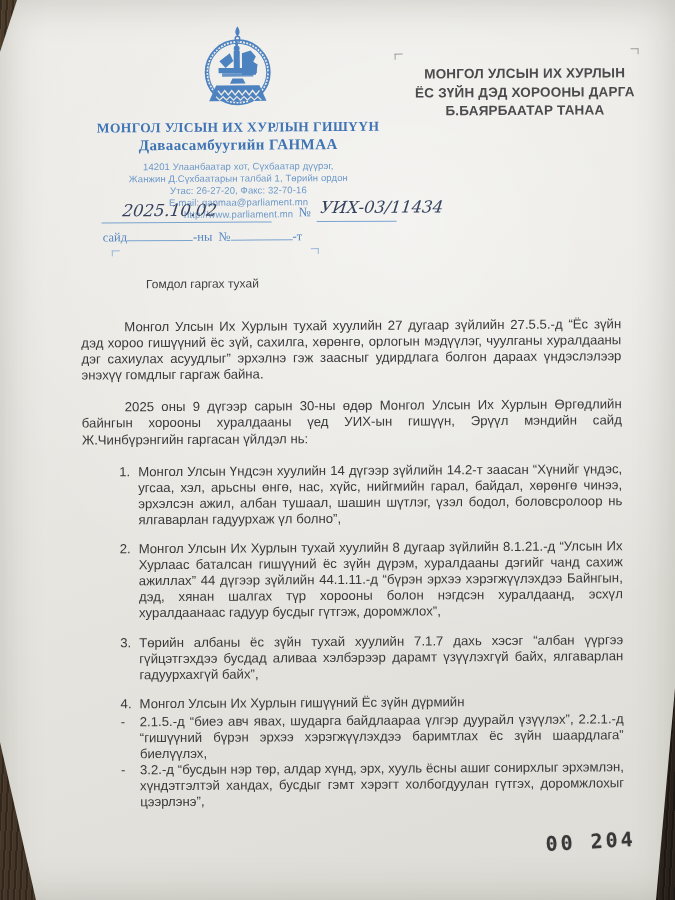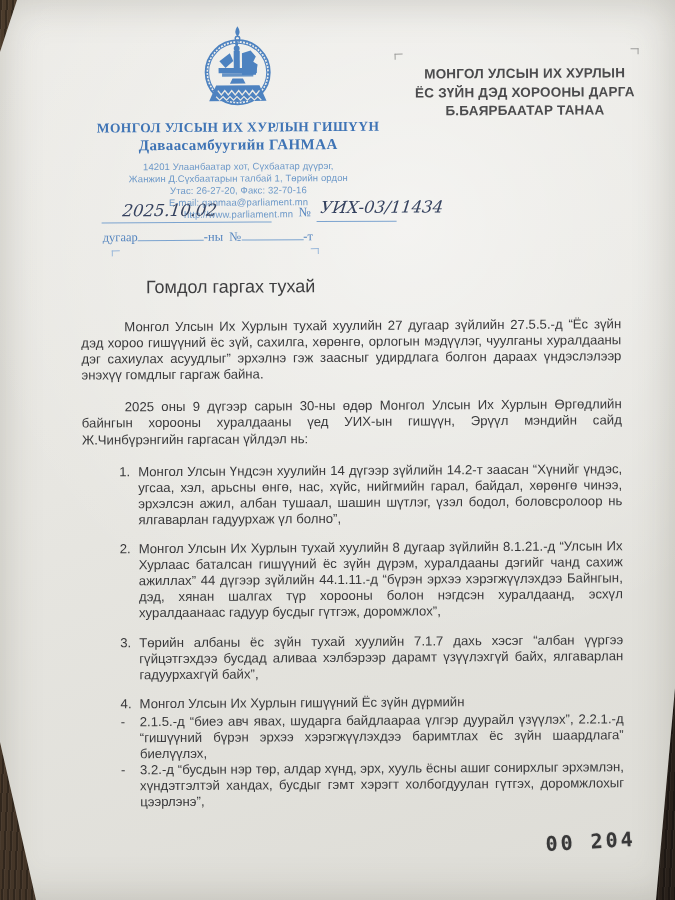--- a/index.html
+++ b/index.html
@@ -73,21 +73,21 @@
   .cmark.gray { border-color: #9d9d9b; }
 
   
   .recipient {
     position: absolute; left: 402px; top: 66px; width: 250px;
     text-align: center; font-weight: 600; font-size: 13.5px; line-height: 18.5px;
     color: #4b4b4d; letter-spacing: .2px;
   }
 
   
-  .subject { position: absolute; left: 147px; top: 276px; font-size: 18px; color: #3f3f41; }
+  .subject { position: absolute; left: 147px; top: 276px; font-size: 12px; color: #3f3f41; }
   .bodytext {
     position: absolute; left: 82px; top: 318px; width: 540px;
     font-size: 13.2px; line-height: 16.1px; color: #39393b;
     text-align: justify;
   }
   .bodytext p { margin: 0 0 16px 0; text-indent: 43px; }
   .clist { margin-top: 3px; }
   .citem { display: flex; margin: 0 0 13px 0; }
   .citem .marker { width: 19px; flex: 0 0 19px; margin-left: 37px; }
   .citem .itext { flex: 1; text-align: justify; }
@@ -149,21 +149,21 @@
 
     <div class="refline">
       <span class="hand ref-date">2025.10.02</span>
       <span class="ref-no-sym">№</span>
       <span class="hand ref-num">УИХ-03/11434</span>
       <span class="u1"></span>
       <span class="u2"></span>
     </div>
 
     <div class="replyline">
-      <span>дугаар</span><span class="seg" style="width:66px"></span><span>-ны</span>&nbsp;
+      <span>сайд</span><span class="seg" style="width:66px"></span><span>-ны</span>&nbsp;
       <span>№</span><span class="seg" style="width:62px"></span><span>-т</span>
     </div>
 
     <span class="cmark l blue" style="left:113px; top:249px;"></span>
     <span class="cmark r blue" style="left:312px; top:248px;"></span>
 
     <span class="cmark l gray" style="left:397px; top:54px;"></span>
     <span class="cmark r gray" style="left:633px; top:50px;"></span>
 
     <div class="recipient">

